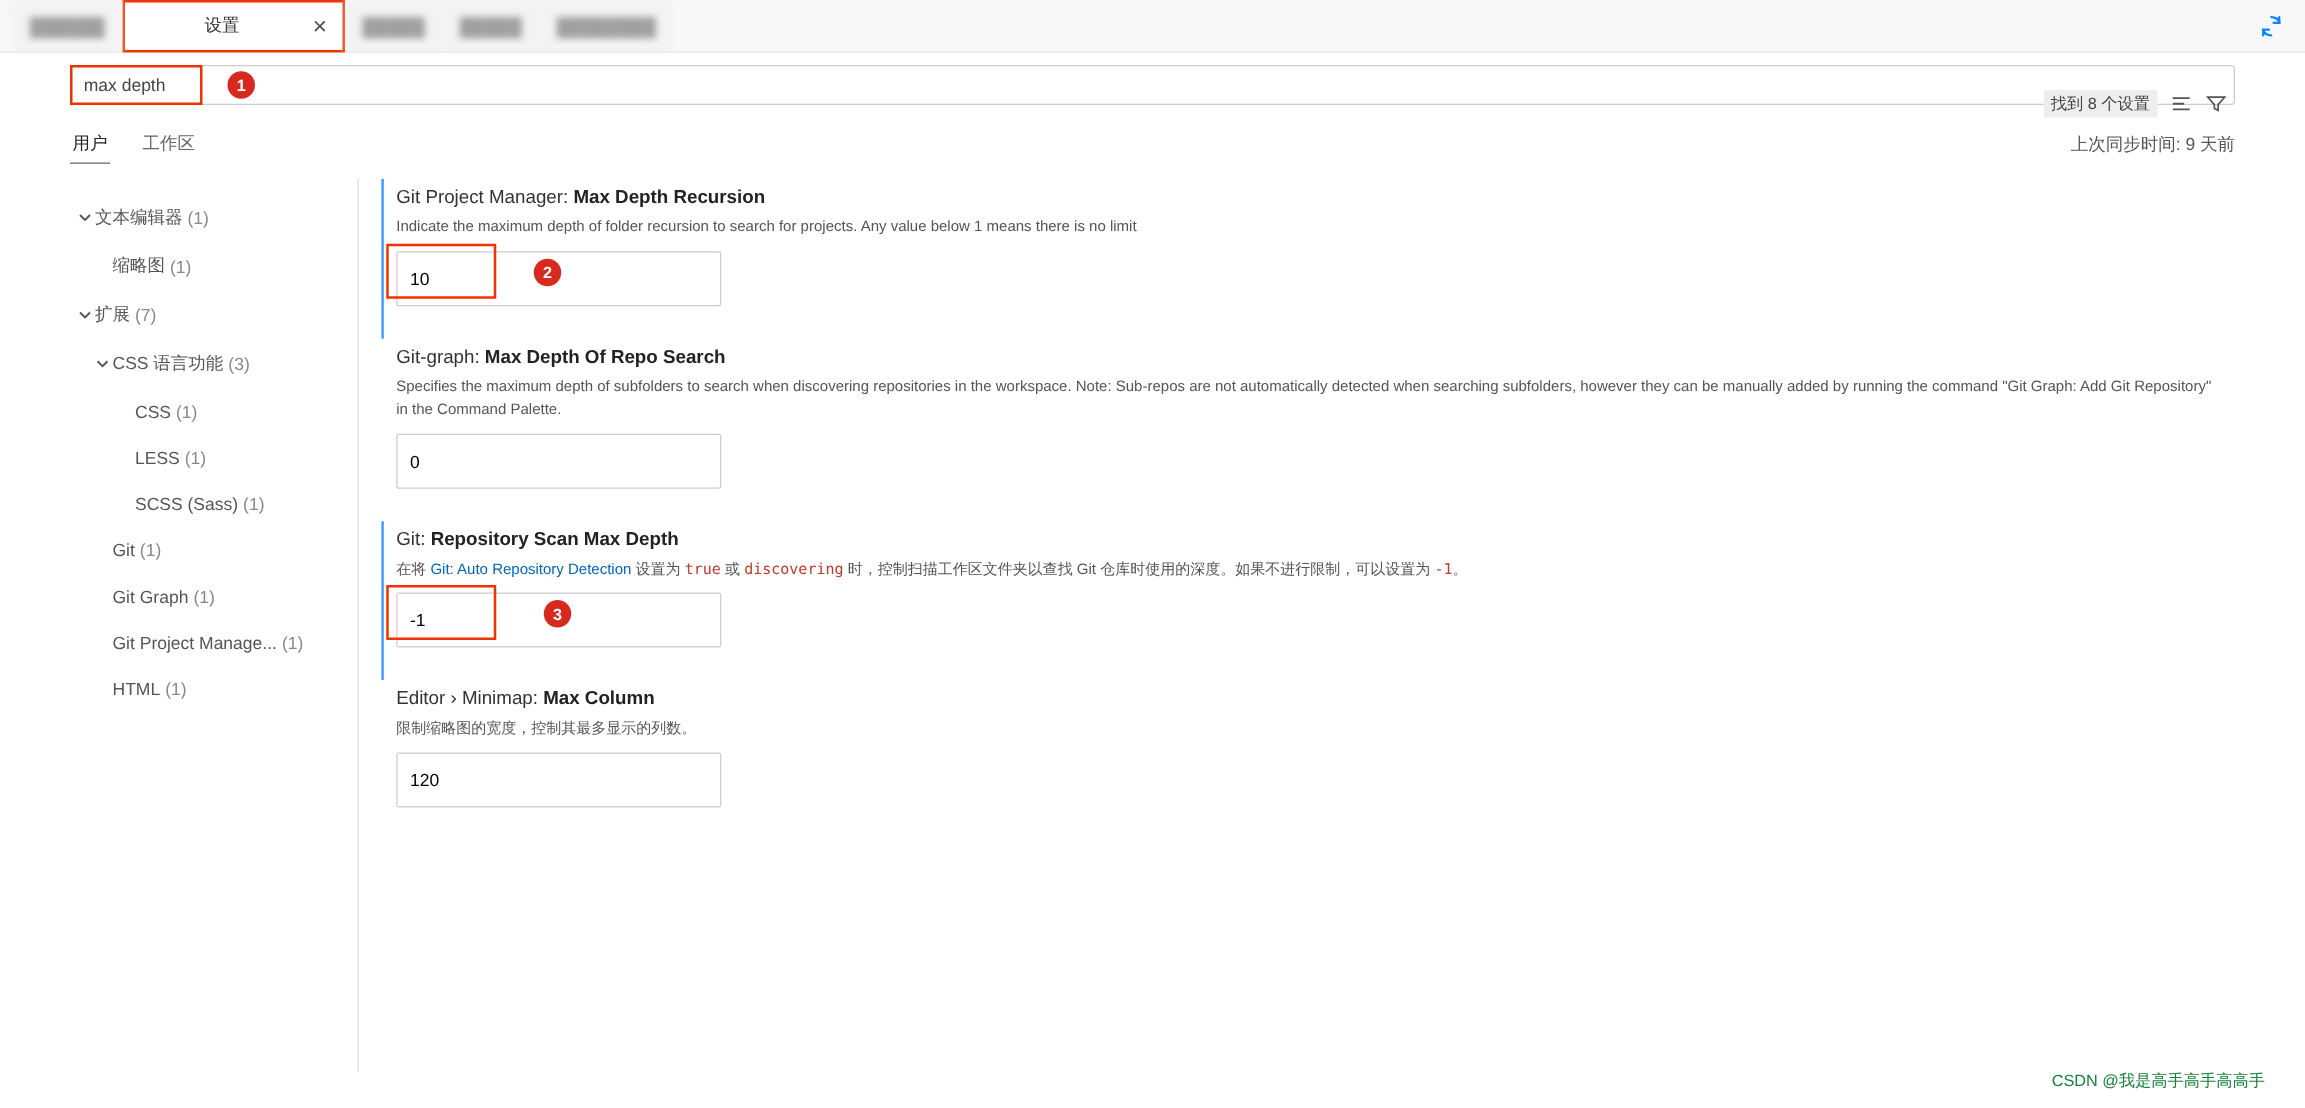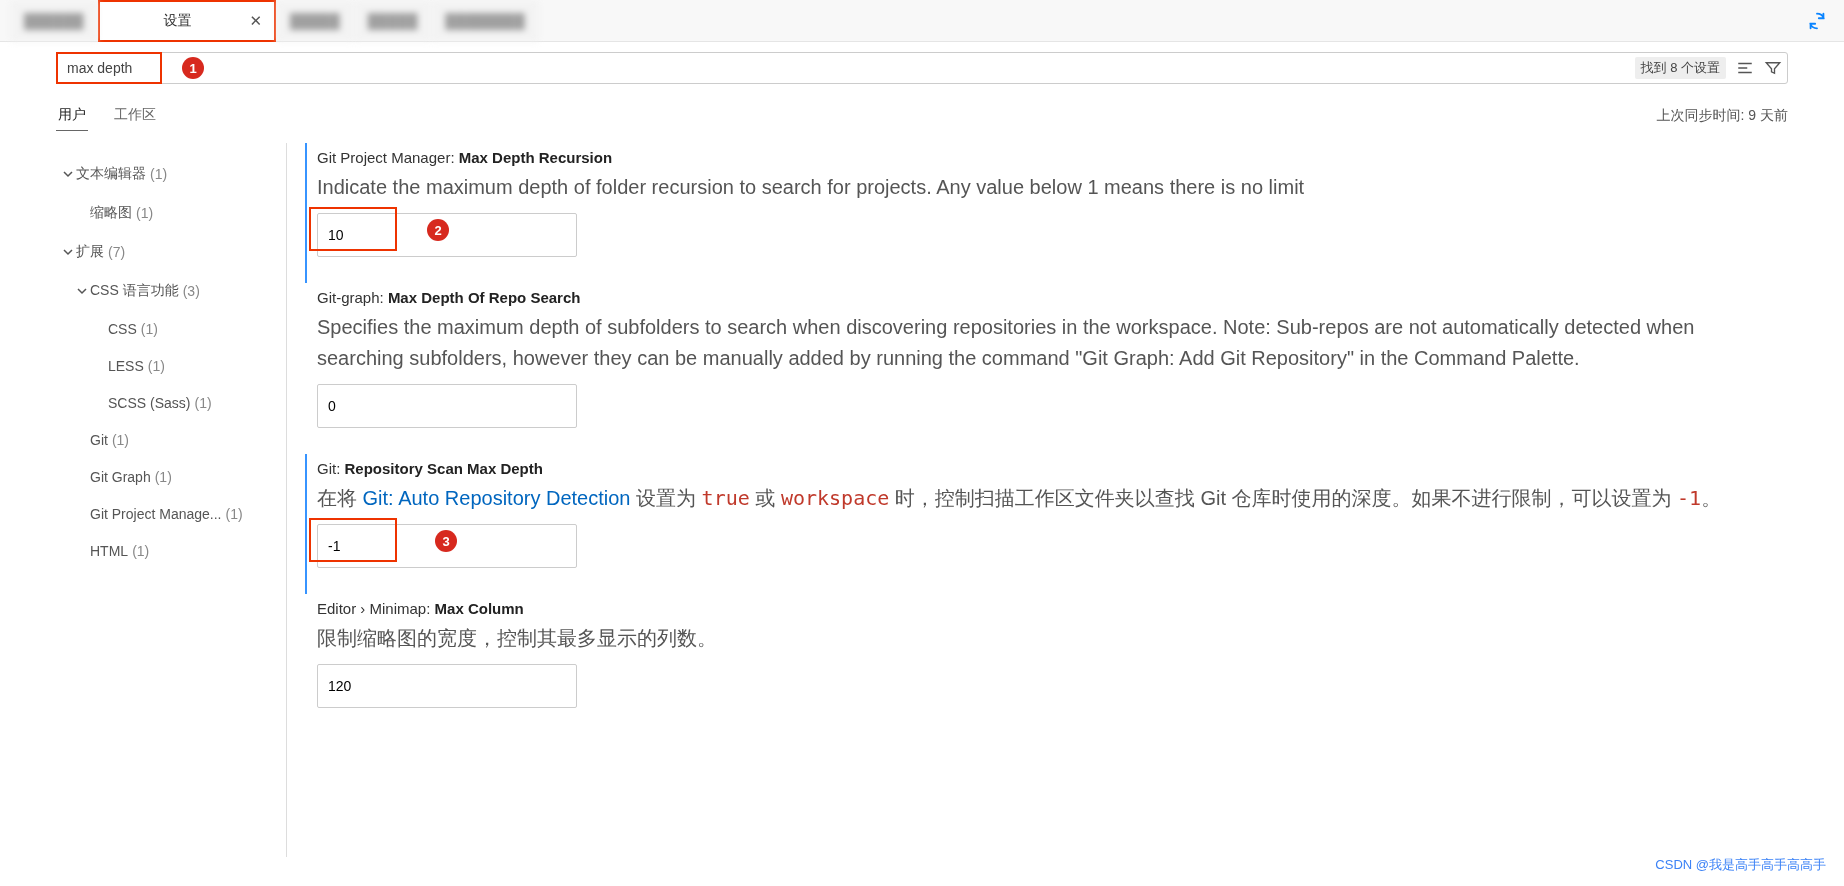--- a/index.html
+++ b/index.html
@@ -10,21 +10,21 @@
   .tab.blurred { filter: blur(3px); opacity: .6; }
   .tab .tab-icon { margin-right: 6px; color: #888; }
   .tab .close { margin-left: 12px; color: #555; font-size: 15px; }
   .tab.boxed { outline: 2px solid #e30; outline-offset: -2px; }
   .tab-sync { position: absolute; right: 16px; top: 10px; color: #0a84ff; }
   .tab-sync svg { width: 22px; height: 22px; }
   .searchbar-wrap { padding: 10px 56px; }
   .searchbar { position: relative; display: flex; align-items: flex-start; }
   .searchbar input { width: 100%; height: 32px; border: 1px solid #ccc; border-radius: 3px; padding: 0 10px; font-size: 14px; color: #444; }
   .searchbar .boxed-q { position: absolute; left: 0; top: 0; height: 32px; width: 106px; border: 2px solid #e30; pointer-events: none; }
-  .searchbar .right-ctl { position: absolute; right: 6px; top: 5px; display: flex; align-items: center; gap: 10px; }
+  .searchbar .right-ctl { position: absolute; right: 6px; top: 20px; display: flex; align-items: center; gap: 10px; }
   .count-box { background: #eee; padding: 2px 6px; font-size: 13px; border-radius: 2px; color: #444; }
   .icon-btn { color: #555; display: inline-flex; }
   .icon-btn svg { width: 18px; height: 18px; }
   .badge { display: inline-flex; align-items: center; justify-content: center; width: 22px; height: 22px; border-radius: 50%; background: #d7291e; color: #fff; font-size: 13px; font-weight: 600; }
   .badge1 { position: absolute; left: 126px; top: 5px; }
   .scope-row { display: flex; align-items: center; justify-content: space-between; padding: 6px 56px 0; font-size: 14px; }
   .scope-tabs { display: flex; gap: 24px; }
   .scope-tab { padding: 6px 2px; color: #666; border-bottom: 1px solid transparent; cursor: pointer; }
   .scope-tab.active { color: #222; border-bottom: 1px solid #666; }
   .sync-text { color: #555; font-size: 14px; }
@@ -37,28 +37,28 @@
   .sb-item .cnt { color: #888; margin-left: 4px; }
   .sb-indent1 { padding-left: 34px; }
   .sb-indent2 { padding-left: 52px; }
   .divider { width: 1px; background: #ddd; margin: 0 18px 0 6px; }
   .content { flex: 1; overflow-y: auto; padding-right: 10px; }
   .setting { padding: 6px 0 26px 10px; border-left: 2px solid transparent; position: relative; }
   .setting.hl { border-left: 2px solid #3794ff; }
   .setting h3 { font-size: 15px; font-weight: 400; color: #222; margin-bottom: 6px; }
   .setting h3 .scope { color: #333; }
   .setting h3 .name { font-weight: 600; }
-  .setting .desc { font-size: 20px; color: #555; line-height: 1.55; margin-bottom: 10px; }
+  .setting .desc { font-size: 12px; color: #555; line-height: 1.55; margin-bottom: 10px; }
   .setting .desc .link { color: #0066bf; }
   .setting .desc .code { font-family: Consolas, monospace; color: #c0392b; }
   .num-input { width: 260px; height: 44px; border: 1px solid #ccc; border-radius: 2px; padding: 0 10px; font-size: 14px; }
   .num-wrap { position: relative; display: inline-block; }
   .boxed-inp { position: absolute; left: -8px; top: -6px; width: 88px; height: 44px; border: 2px solid #e30; pointer-events: none; }
   .badge-near { position: absolute; }
-  .watermark { position: absolute; right: 18px; bottom: 12px; color: #3b82f6; font-size: 13px; }
+  .watermark { position: absolute; right: 32px; bottom: 12px; color: #15803d; font-size: 13px; }
 </style>
 </head>
 <body>
 
 <div class="tabbar">
   <div class="tab blurred">██████</div>
   <div class="tab active boxed">
     <span class="tab-icon">
       <svg viewBox="0 0 16 16">
           <path d="M2 4h10M2 8h12M2 12h8" stroke="currentColor" stroke-width="1.5" fill="none"></path>
@@ -185,21 +185,21 @@
 
     <div class="setting">
       <h3><span class="scope">Git-graph:</span> <span class="name">Max Depth Of Repo Search</span></h3>
       <div class="desc">Specifies the maximum depth of subfolders to search when discovering repositories in the workspace. Note: Sub-repos are not automatically detected when searching subfolders, however they can be manually added by running the command "Git Graph: Add Git Repository" in the Command Palette.</div>
       <input class="num-input" value="0" style="">
     </div>
 
     <div class="setting hl">
       <h3><span class="scope">Git:</span> <span class="name">Repository Scan Max Depth</span></h3>
       <div class="desc">
-        <span>在将 </span><span class="link">Git: Auto Repository Detection</span><span> 设置为 </span><span class="code">true</span><span> 或 </span><span class="code">workspace</span><span> 时，控制扫描工作区文件夹以查找 Git 仓库时使用的深度。如果不进行限制，可以设置为 </span><span class="code">-1</span><span>。</span>
+        <span>在将 </span><span class="link">Git: Auto Repository Detection</span><span> 设置为 </span><span class="code">true</span><span> 或 </span><span class="code">discovering</span><span> 时，控制扫描工作区文件夹以查找 Git 仓库时使用的深度。如果不进行限制，可以设置为 </span><span class="code">-1</span><span>。</span>
       </div>
       <div class="num-wrap">
         <input class="num-input" value="-1" style="">
         <div class="boxed-inp"></div>
         <span class="badge badge-near" style="left:118px;top:6px">3</span>
       </div>
     </div>
 
     <div class="setting" style="position:relative">
       

